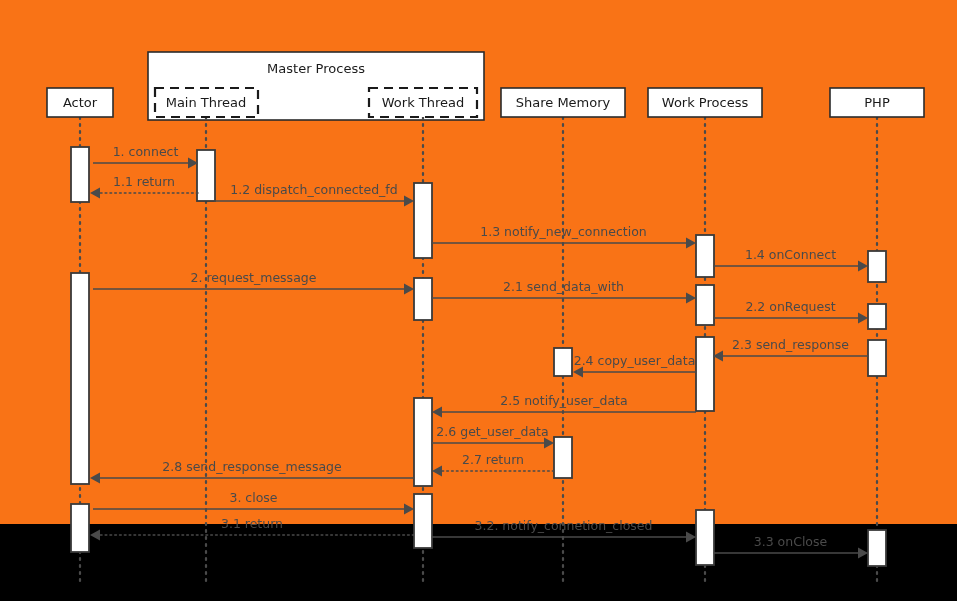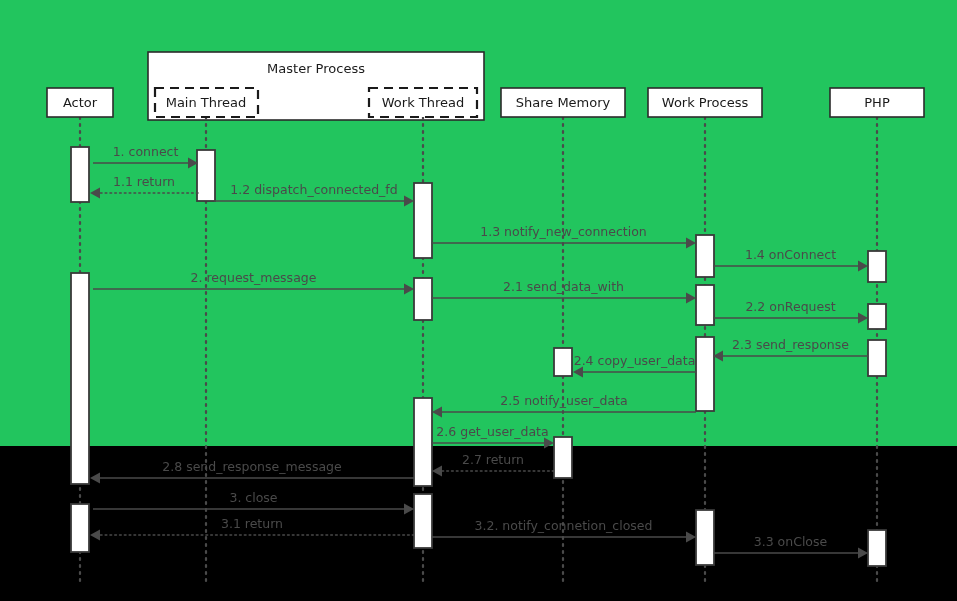--- a/index.html
+++ b/index.html
@@ -1,21 +1,21 @@
 <!DOCTYPE html>
 <html><head>
 <meta charset="utf-8">
 <style>
   html,body{margin:0;padding:0;background:#000;}
   body{
     width:957px;height:601px;overflow:hidden;
     font-family:"DejaVu Sans","Liberation Sans",sans-serif;
     color:#444;
   }
-  #stage{position:relative;width:957px;height:446px;background:#22c55e;}
+  #stage{position:relative;width:957px;height:524px;background:#f97316;}
   svg{display:block;position:absolute;top:0;left:0;}
   .lbl{
     font-family:"DejaVu Sans","Liberation Sans",sans-serif;
     font-size:12.5px;fill:#4a4a4a;
   }
   .boxlbl{
     font-family:"DejaVu Sans","Liberation Sans",sans-serif;
     font-size:13px;fill:#1a1a1a;
   }
   .grouplbl{

